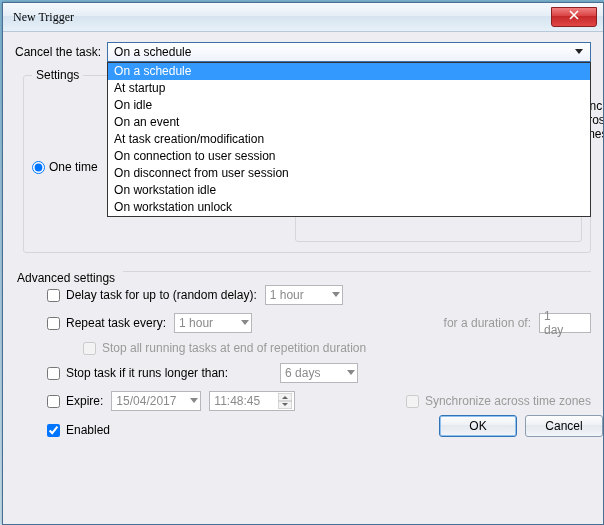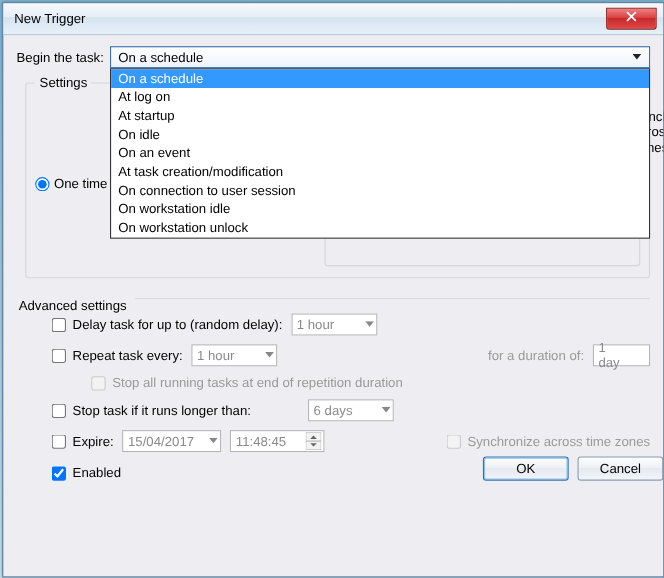--- a/index.html
+++ b/index.html
@@ -21,20 +21,21 @@
     overflow: hidden;
   }
   .titlebar {
     height: 28px;
     background: linear-gradient(180deg, #f6f9fc 0%, #e6eef6 45%, #d6e4f0 46%, #e6f0f8 100%);
     border-bottom: 1px solid #b9c8d8;
     display: flex;
     align-items: center;
     padding: 0 6px 0 10px;
     justify-content: space-between;
+    font-family: Liberation Serif, serif;
   }
   .titlebar .title {
     font-size: 12px;
   }
   .close-btn {
     width: 44px;
     height: 18px;
     background: linear-gradient(180deg, #f08080 0%, #d94141 45%, #c62828 46%, #e04747 100%);
     border: 1px solid #8a2020;
     border-radius: 0 0 3px 3px;
@@ -233,38 +234,38 @@
     <div class="close-btn">
       <svg width="10" height="10" viewBox="0 0 10 10">
         <path d="M1 1 L9 9 M9 1 L1 9" stroke="#fff" stroke-width="1.6"></path>
       </svg>
     </div>
   </div>
 
   <div class="body">
 
     <div class="row">
-      <span class="label">Begin the task:</span>
+      <span class="label">Cancel the task:</span>
       <div class="dropdown">
         <div class="dd-display">
           <span>On a schedule</span>
           <span class="dd-arrow">
             <svg width="8" height="6" viewBox="0 0 8 6">
                 <path d="M0 0 L8 0 L4 5 Z" fill="#222"></path>
               </svg>
           </span>
         </div>
         <div class="dd-list" id="dd-list">
             <div class="dd-item selected">On a schedule</div>
-            <div class="dd-item">At log on</div>
             <div class="dd-item">At startup</div>
             <div class="dd-item">On idle</div>
             <div class="dd-item">On an event</div>
             <div class="dd-item">At task creation/modification</div>
             <div class="dd-item">On connection to user session</div>
+            <div class="dd-item">On disconnect from user session</div>
             <div class="dd-item">On workstation idle</div>
             <div class="dd-item">On workstation unlock</div>
           </div>
       </div>
     </div>
 
     <fieldset class="settings">
       <legend>Settings</legend>
       <div class="settings-inner">
         <div class="radio-col">

